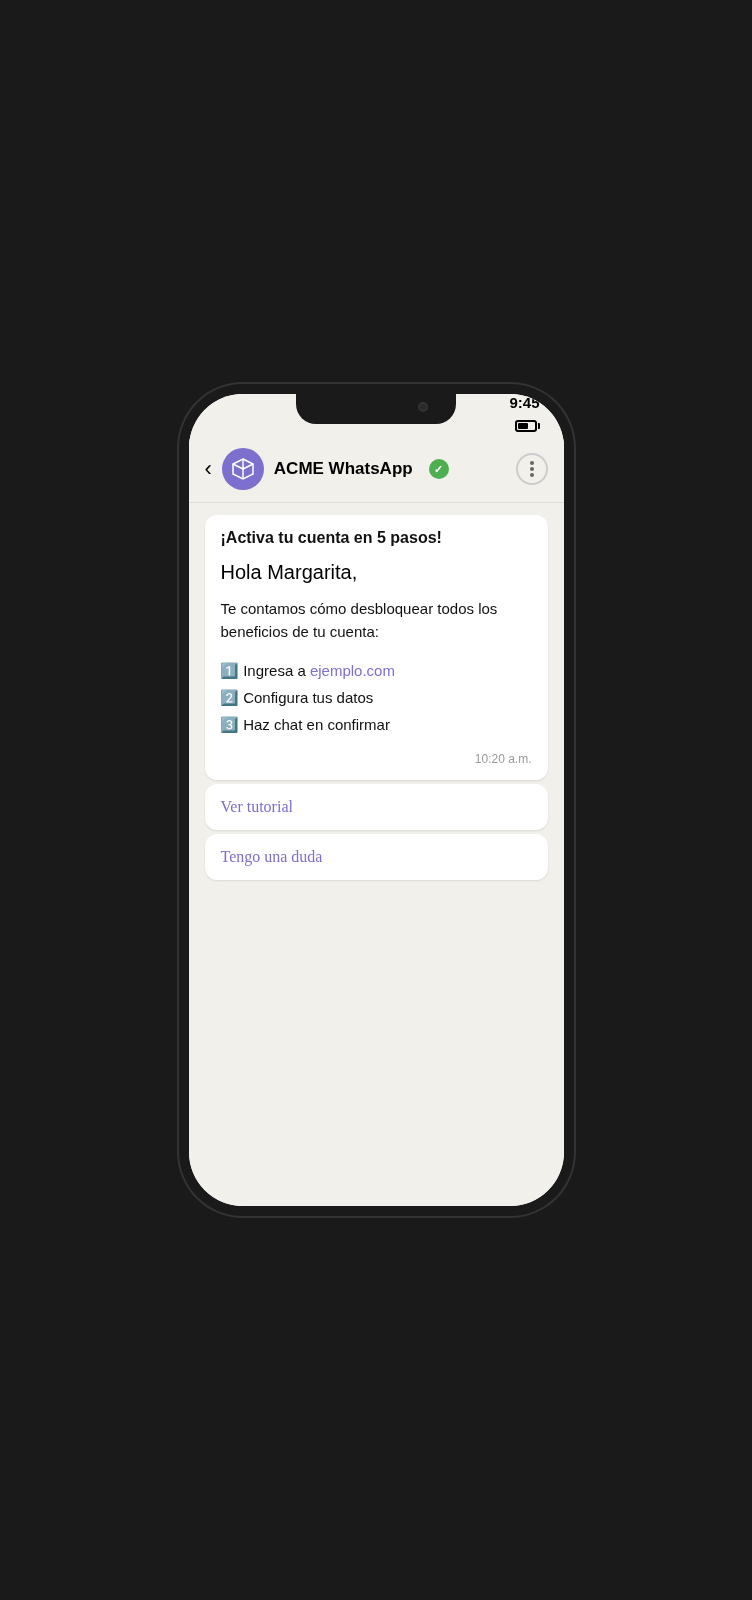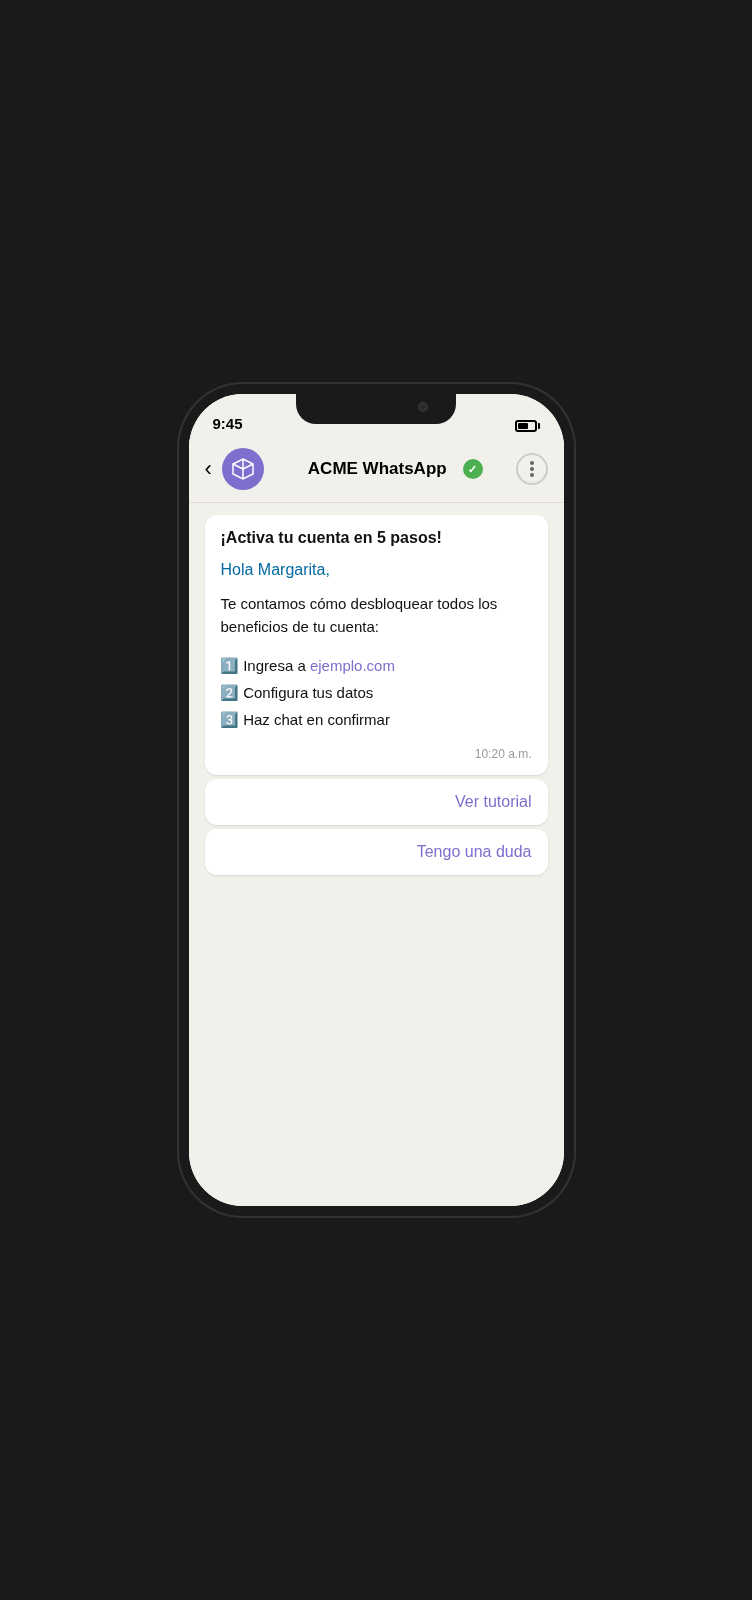--- a/index.html
+++ b/index.html
@@ -52,20 +52,21 @@
       top: 0;
       left: 0;
       right: 0;
       height: 44px;
       display: flex;
       align-items: flex-end;
       justify-content: space-between;
       padding: 0 24px 6px;
       z-index: 50;
       background: #f2f0eb;
+      flex-direction: column;
     }
     .status-time {
       font-size: 15px;
       font-weight: 600;
       color: #000;
     }
     .status-icons {
       display: flex;
       align-items: center;
       gap: 5px;
@@ -137,21 +138,20 @@
     }
     .wa-avatar svg {
       width: 24px;
       height: 24px;
     }
     .wa-header-info {
       flex: 1;
       display: flex;
       align-items: center;
       gap: 16px;
-      margin-left: 34px;
     }
     .wa-header-name {
       font-size: 17px;
       font-weight: 600;
       color: #000;
     }
     .wa-verified-badge {
       width: 20px;
       height: 20px;
       background: #4CAF50;
@@ -217,22 +217,22 @@
       max-width: 100%;
       position: relative;
     }
     .msg-title {
       font-size: 16px;
       font-weight: 700;
       color: #111;
       margin-bottom: 14px;
     }
     .msg-greeting {
-      font-size: 16px;
-      color: #0369a1;
+      font-size: 20px;
+      color: #000000;
       margin-bottom: 14px;
     }
     .msg-body {
       font-size: 15px;
       color: #111;
       line-height: 1.5;
       margin-bottom: 14px;
     }
     .msg-steps {
       margin-bottom: 14px;
@@ -259,27 +259,28 @@
       color: #999;
       text-align: right;
       margin-top: 4px;
     }
 
     
     .action-btn {
       background: #fff;
       border-radius: 12px;
       padding: 14px 16px;
-      text-align: right;
+      text-align: left;
       margin-bottom: 4px;
       box-shadow: 0 1px 2px rgba(0,0,0,0.1);
       cursor: pointer;
       font-size: 16px;
       color: #7c6fcd;
       font-weight: 500;
+      font-family: Liberation Serif, serif;
     }
     .action-btn:last-child {
       margin-bottom: 8px;
     }
 
     .chat-wrapper {
       position: relative;
       height: 100%;
     }
     .chat-scroll {

